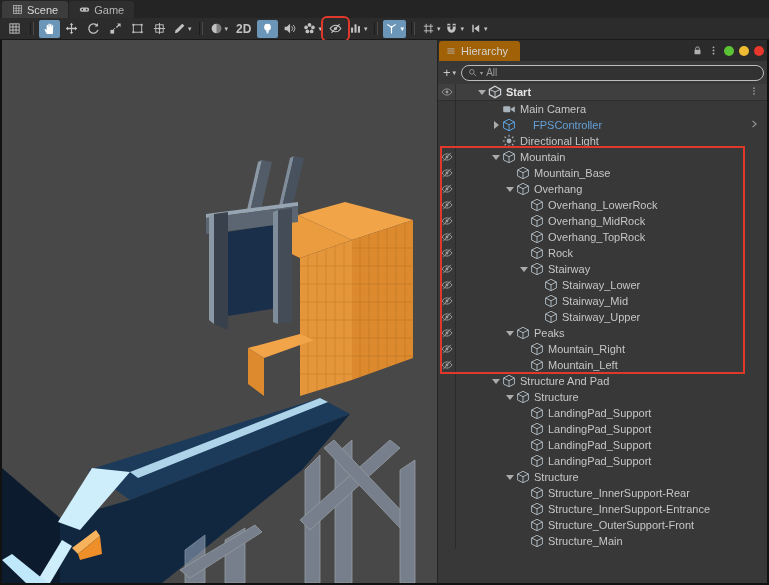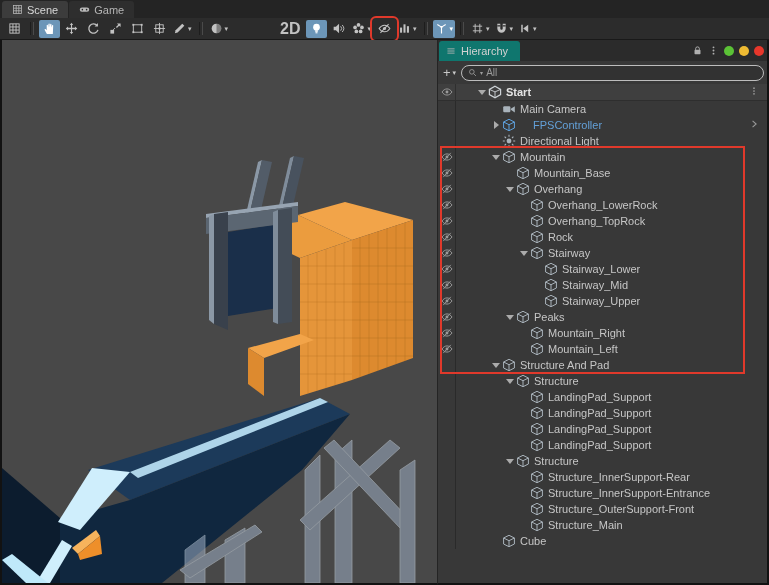--- a/index.html
+++ b/index.html
@@ -19,34 +19,34 @@
   
   .toolbar{position:absolute;left:0;top:18px;width:769px;height:22px;background:#2c2c2c;
            border-bottom:1px solid #191919;display:flex;align-items:center;padding:0 4px;gap:1px;
            box-sizing:border-box;}
   .tbtn{height:18px;min-width:21px;padding:0 2px;display:flex;align-items:center;justify-content:center;
         border-radius:2px;color:#c2c2c2;box-sizing:border-box;}
   .tbtn .ic{width:13px;height:13px;}
   .tbtn.hl{background:#6c96b8;color:#ffffff;}
   .tbtn.redbox{outline:2px solid #e0392b;outline-offset:2px;}
   .tbtn .dd{font-size:7px;margin-left:2px;line-height:1;}
-  .tbtn.txt{font-size:16px;font-weight:bold;padding:0 5px;margin-left:44px;}
+  .tbtn.txt{font-size:12px;font-weight:bold;padding:0 5px;}
   .tsep{width:2px;height:13px;border-left:1px solid #1d1d1d;border-right:1px solid #4a4a4a;margin:0 4px;}
 
   
   .scene{position:absolute;left:0;top:40px;width:437px;height:545px;background:#484848;
          border-left:2px solid #121212;border-bottom:2px solid #121212;box-sizing:border-box;}
   .scene svg{position:absolute;left:0;top:0;width:100%;height:100%;}
 
   
   .hier{position:absolute;left:437px;top:40px;width:332px;height:545px;background:#383838;
         border-right:2px solid #121212;border-bottom:2px solid #121212;border-left:1px solid #242424;
         box-sizing:border-box;display:flex;flex-direction:column;}
   .h-tabbar{height:21px;background:#2b2b2b;display:flex;align-items:flex-end;position:relative;flex:0 0 21px;}
-  .h-tab{height:20px;background:#0f766e;display:flex;align-items:center;gap:5px;padding:0 12px 0 7px;
+  .h-tab{height:20px;background:#a16207;display:flex;align-items:center;gap:5px;padding:0 12px 0 7px;
          font-size:11px;color:#d2d2d2;border-radius:3px 3px 0 0;margin-left:1px;justify-content:space-between;}
   .h-tab .ic{width:10px;height:10px;color:#b5b5b5;}
   .h-right{position:absolute;right:3px;top:0;height:21px;display:flex;align-items:center;gap:5px;}
   .h-right .ic{width:11px;height:11px;color:#b0b0b0;}
   .dot{width:10px;height:10px;border-radius:50%;}
   .h-search{height:19px;display:flex;align-items:center;padding:2px 3px 2px 5px;gap:5px;flex:0 0 19px;}
   .h-plus{color:#c8c8c8;font-size:13px;line-height:1;display:flex;align-items:center;gap:2px;}
   .h-plus .dd{font-size:7px;}
   .h-field{flex:1;height:14px;border:1px solid #bdbdbd;border-radius:8px;background:#323232;
            display:flex;align-items:center;padding:0 6px;gap:3px;color:#9c9c9c;font-size:10px;}
@@ -556,20 +556,40 @@
             </span>
           </span>
           <span style="flex: 0 0 62px;"></span>
           <span class="fold none"></span>
           <span class="rowicon"><svg viewBox="0 0 14 14">
               <g fill="none" stroke="currentColor">
                 <path d="M7 1.3L12.4 4v6L7 12.7 1.6 10V4z"></path>
                 <path d="M1.6 4L7 6.7 12.4 4M7 6.7v6"></path>
               </g>
             </svg></span>
+          <span class="hlabel">Overhang_MidRock</span>
+        </div>
+        <div class="hrow">
+          <span class="eyecell">
+            <span class="ic" style="width:12px;height:12px">
+              <svg viewBox="0 0 14 14">
+                <path fill="none" stroke="currentColor" stroke-width="1.1" d="M1.2 7C2.6 4.8 4.7 3.4 7 3.4S11.4 4.8 12.8 7C11.4 9.2 9.3 10.6 7 10.6S2.6 9.2 1.2 7z"></path>
+                <circle cx="7" cy="7" r="1.7" fill="currentColor"></circle>
+                <path stroke="currentColor" stroke-width="1.1" d="M2.6 11.8l8.8-9.6"></path>
+              </svg>
+            </span>
+          </span>
+          <span style="flex: 0 0 62px;"></span>
+          <span class="fold none"></span>
+          <span class="rowicon"><svg viewBox="0 0 14 14">
+              <g fill="none" stroke="currentColor">
+                <path d="M7 1.3L12.4 4v6L7 12.7 1.6 10V4z"></path>
+                <path d="M1.6 4L7 6.7 12.4 4M7 6.7v6"></path>
+              </g>
+            </svg></span>
           <span class="hlabel">Overhang_TopRock</span>
         </div>
         <div class="hrow">
           <span class="eyecell">
             <span class="ic" style="width:12px;height:12px">
               <svg viewBox="0 0 14 14">
                 <path fill="none" stroke="currentColor" stroke-width="1.1" d="M1.2 7C2.6 4.8 4.7 3.4 7 3.4S11.4 4.8 12.8 7C11.4 9.2 9.3 10.6 7 10.6S2.6 9.2 1.2 7z"></path>
                 <circle cx="7" cy="7" r="1.7" fill="currentColor"></circle>
                 <path stroke="currentColor" stroke-width="1.1" d="M2.6 11.8l8.8-9.6"></path>
               </svg>
@@ -850,28 +870,16 @@
           <span style="flex: 0 0 62px;"></span>
           <span class="fold none"></span>
           <span class="rowicon"><svg viewBox="0 0 14 14">
               <g fill="none" stroke="currentColor">
                 <path d="M7 1.3L12.4 4v6L7 12.7 1.6 10V4z"></path>
                 <path d="M1.6 4L7 6.7 12.4 4M7 6.7v6"></path>
               </g>
             </svg></span>
           <span class="hlabel">Structure_Main</span>
         </div>
-        <div class="hrow">
-          <span class="eyecell"></span>
-          <span style="flex: 0 0 34px;"></span>
-          <span class="fold none"></span>
-          <span class="rowicon"><svg viewBox="0 0 14 14">
-              <g fill="none" stroke="currentColor">
-                <path d="M7 1.3L12.4 4v6L7 12.7 1.6 10V4z"></path>
-                <path d="M1.6 4L7 6.7 12.4 4M7 6.7v6"></path>
-              </g>
-            </svg></span>
-          <span class="hlabel">Cube</span>
-        </div>
       </div>
   </div>
 
 </div>
 
 </body></html>

